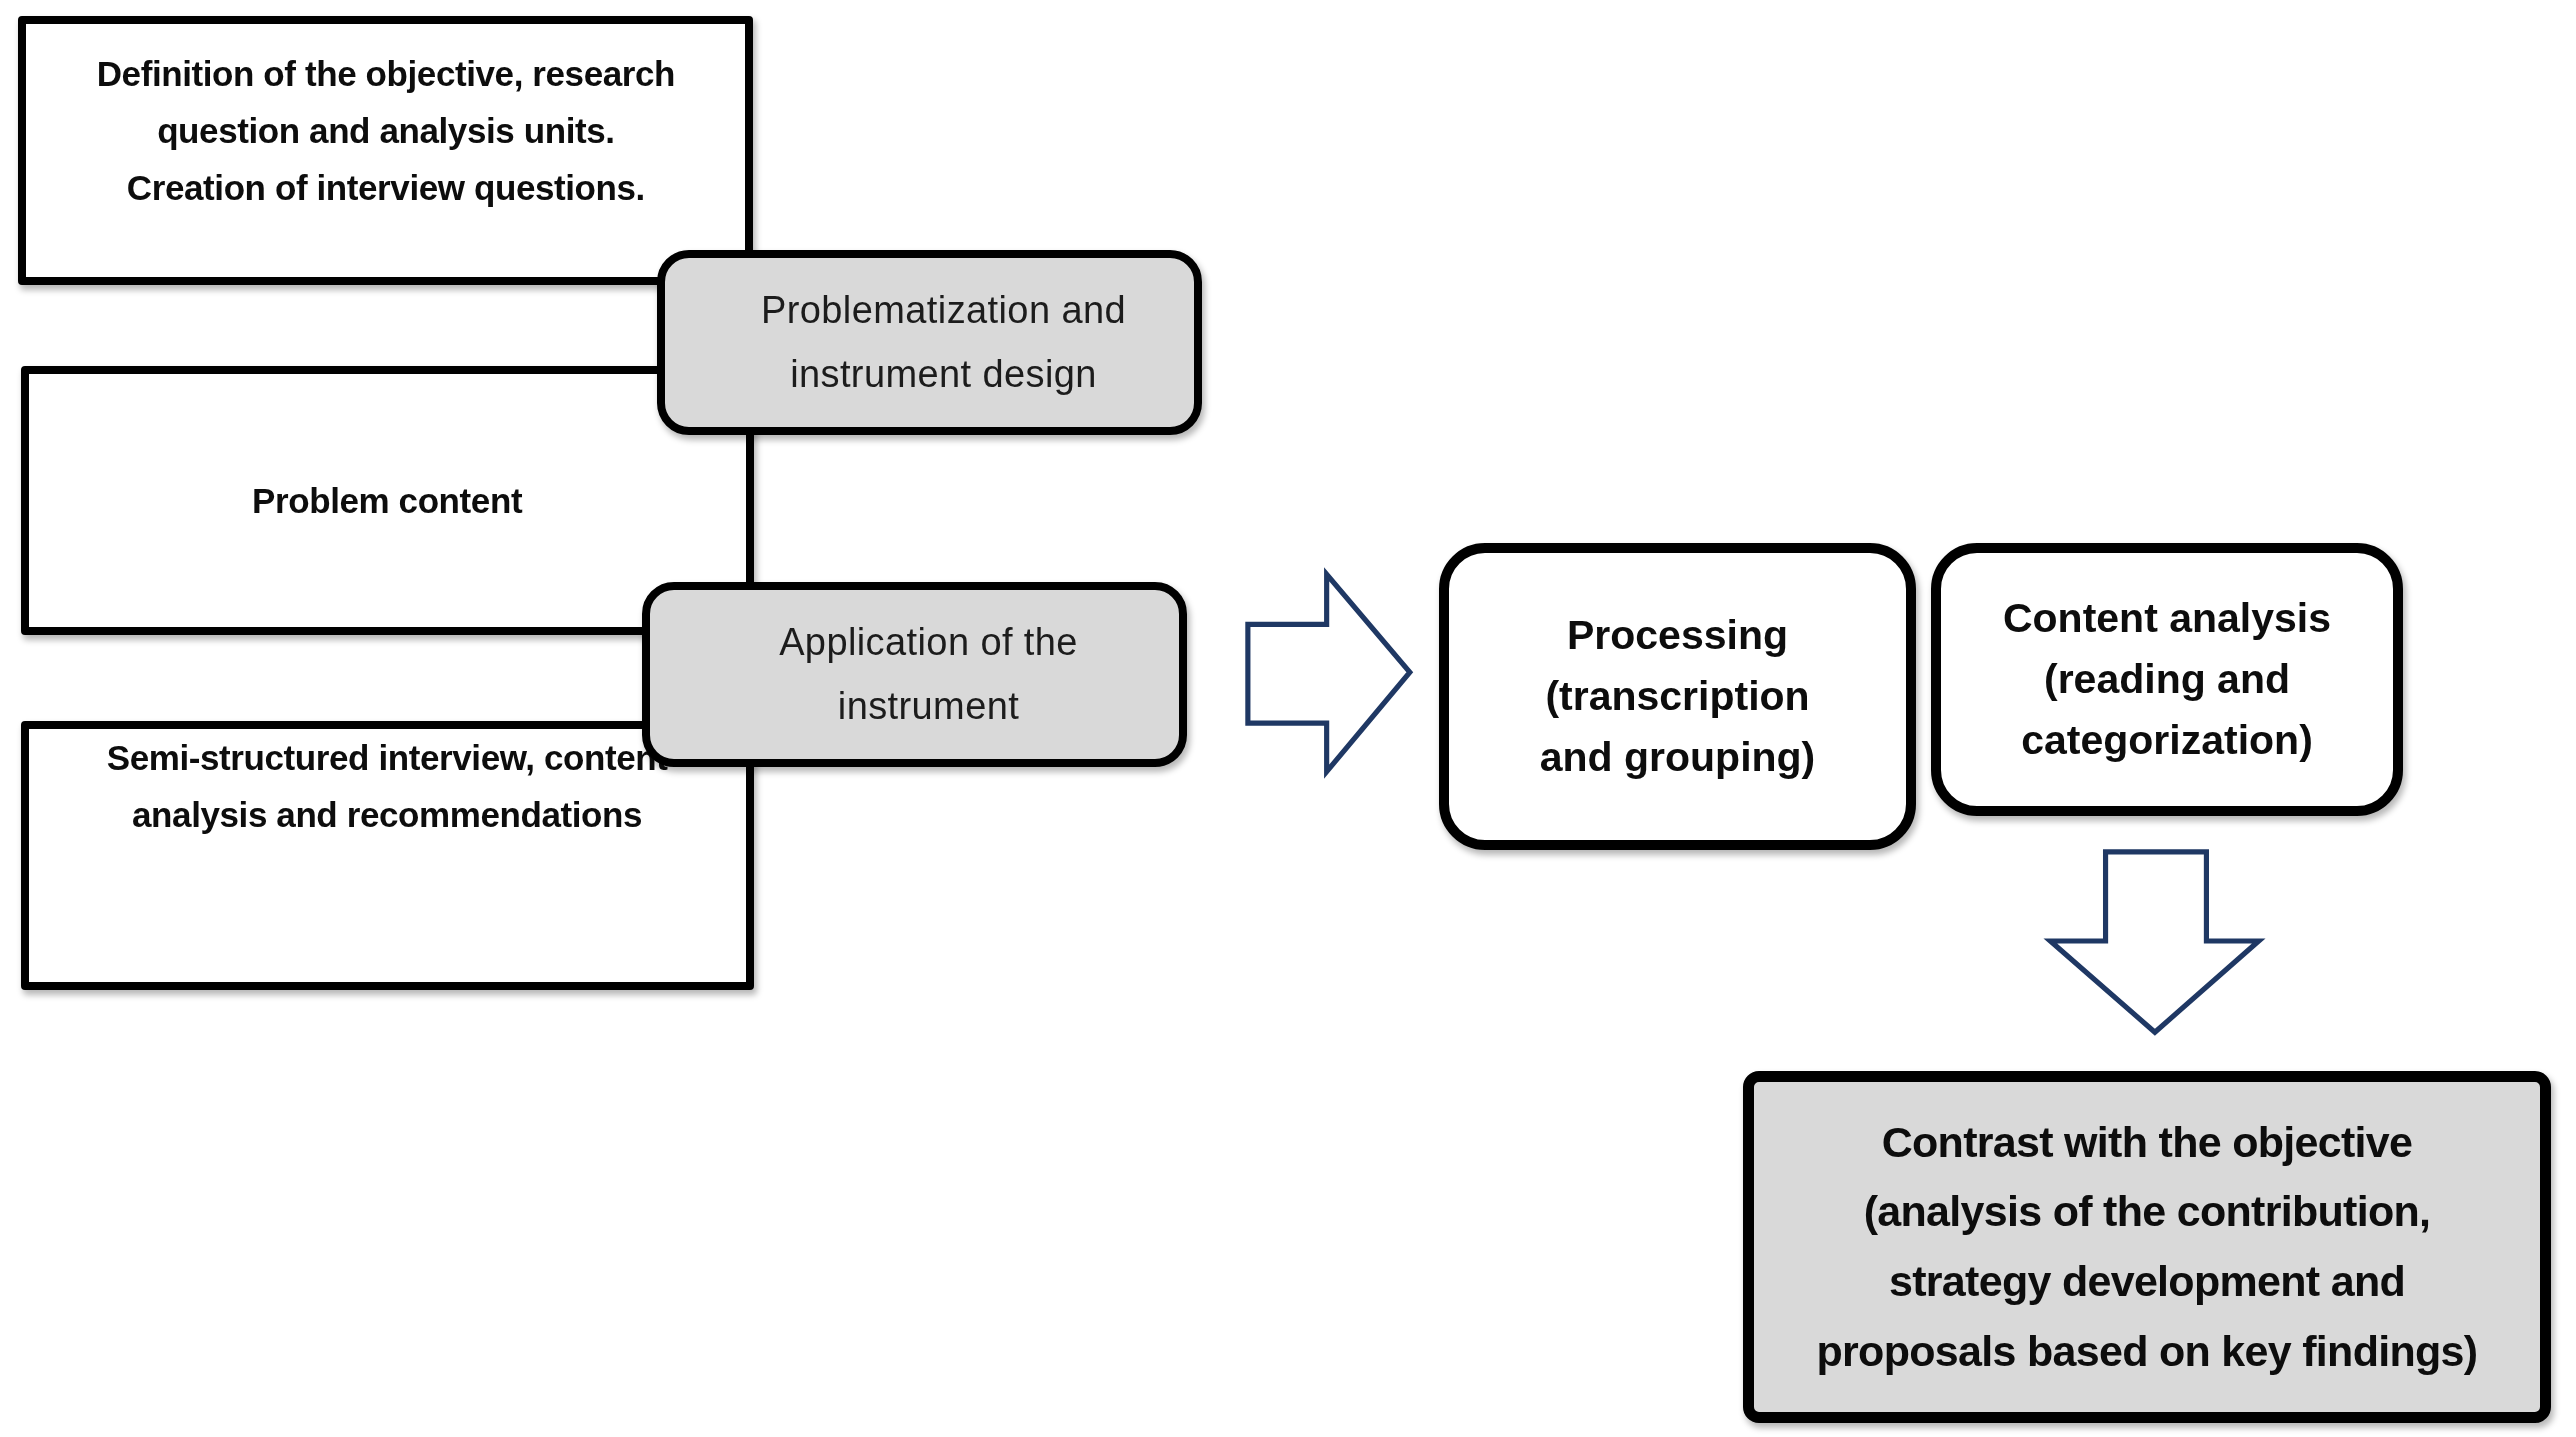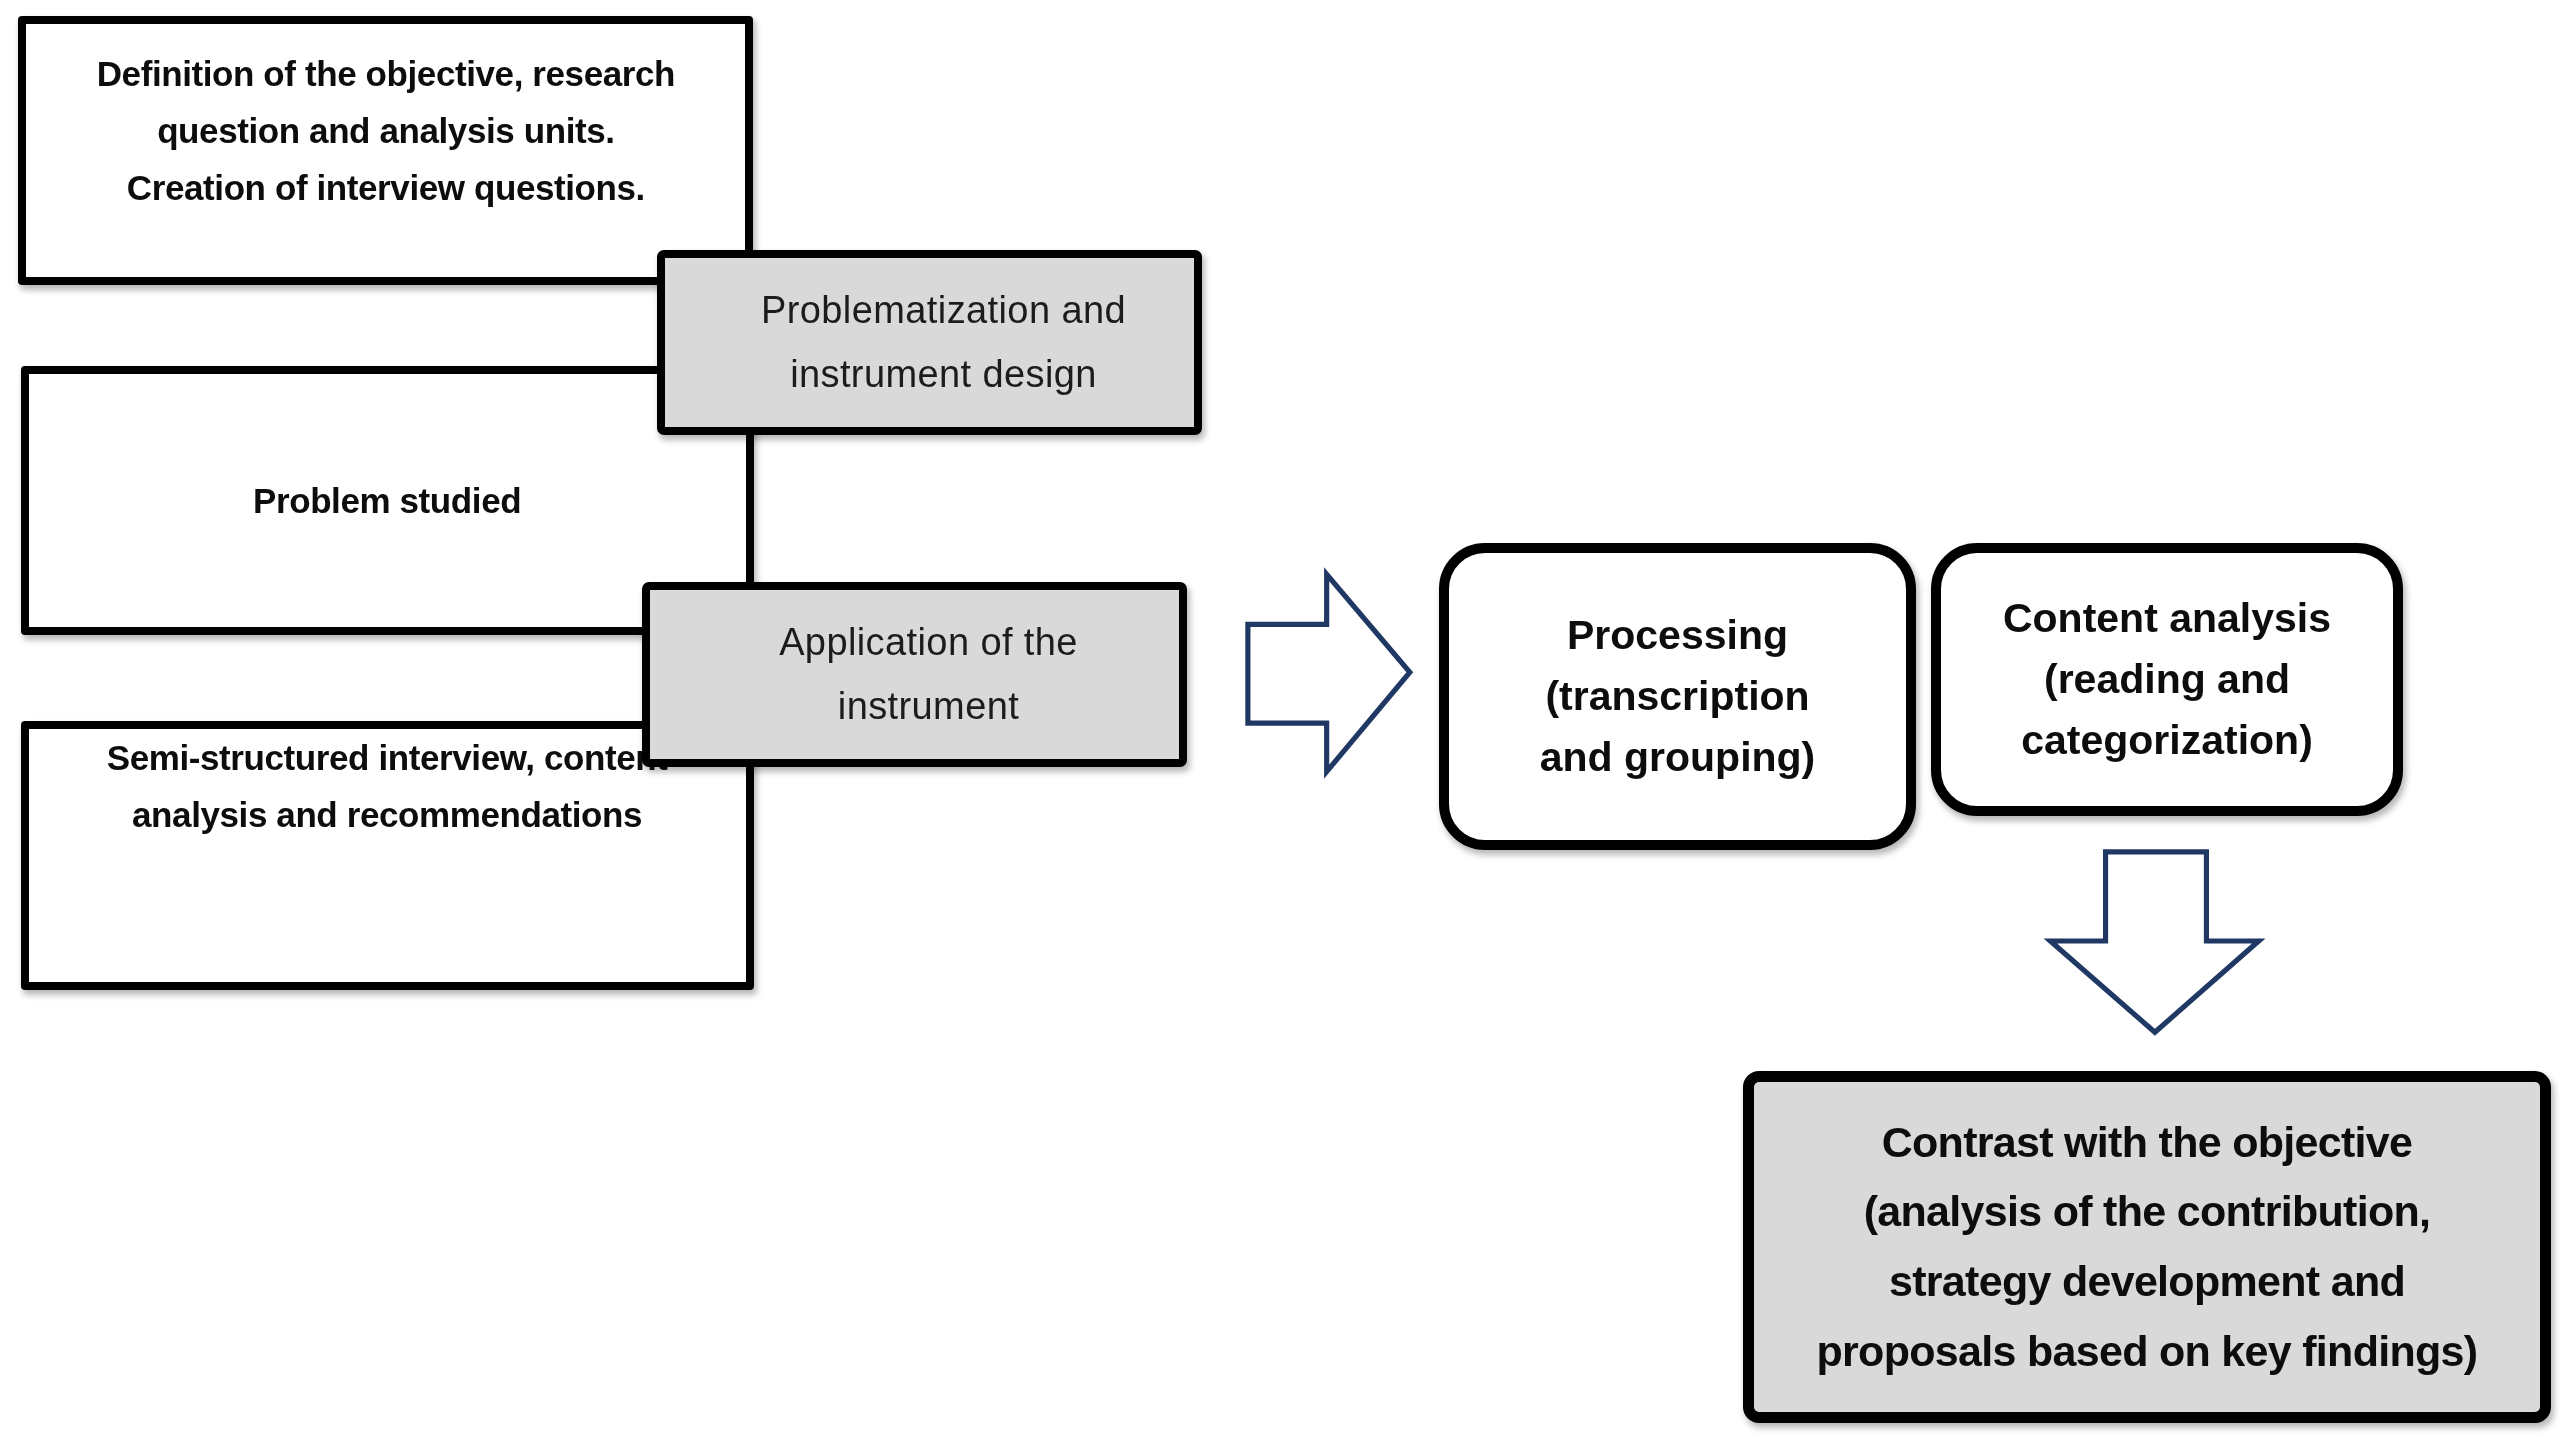--- a/index.html
+++ b/index.html
@@ -36,21 +36,21 @@
   .box .tx{white-space:pre-line;display:block;width:100%;}
   .white{
     background:var(--box-fill-white);
     border:8.8px solid var(--box-border);
     border-radius:4px;
     z-index:1;
   }
   .grayl{
     background:var(--box-fill-gray);
     border:8px solid var(--box-border);
-    border-radius:7px;
+    border-radius:32px;
     z-index:2;
     padding-left:28px;
   }
   .rightbox{
     background:var(--box-fill-white);
     border:10.3px solid var(--box-border);
     border-radius:46px;
     z-index:1;
   }
   .finalbox{
@@ -91,21 +91,21 @@
 
   <div class="vline"></div>
 
   <div class="box white b-definition">
     <span class="tx tx-boldleft">Definition of the objective, research
 question and analysis units.
 Creation of interview questions.</span>
   </div>
 
   <div class="box white b-problem">
-    <span class="tx tx-boldleft">Problem studied</span>
+    <span class="tx tx-boldleft">Problem content</span>
   </div>
 
   <div class="box white b-semi">
     <span class="tx tx-boldleft">Semi-structured interview, content
 analysis and recommendations</span>
   </div>
 
   <div class="box grayl b-problematization">
     <span class="tx tx-grayl">Problematization and
 instrument design</span>

